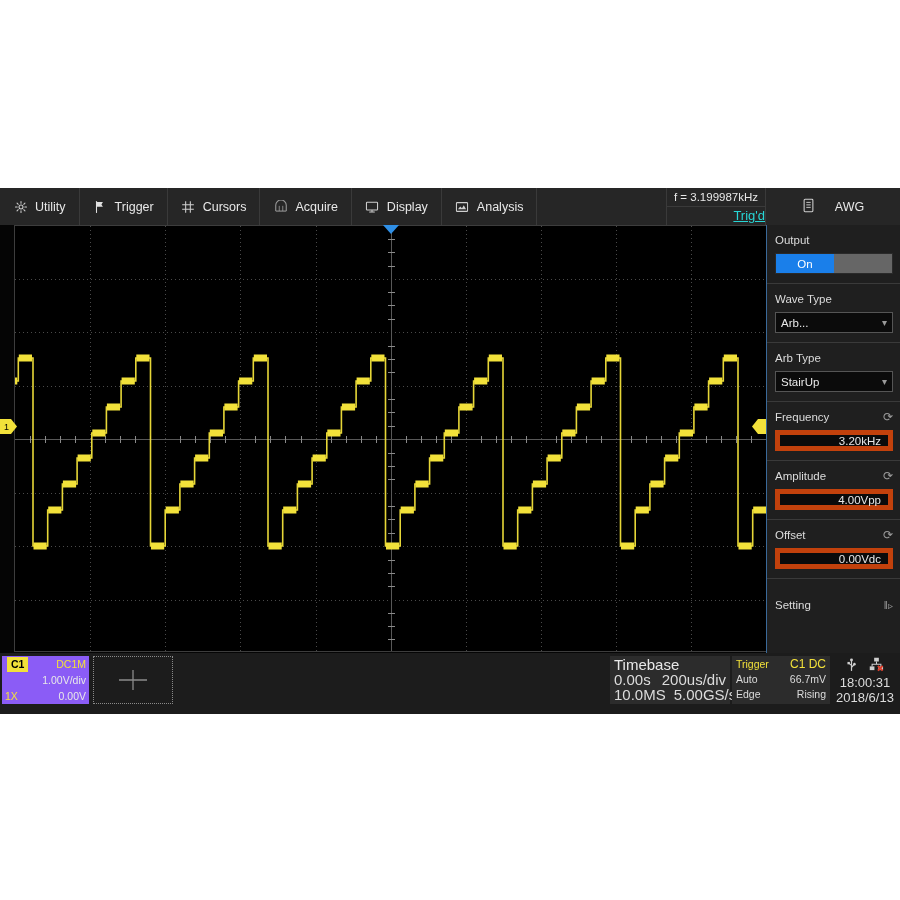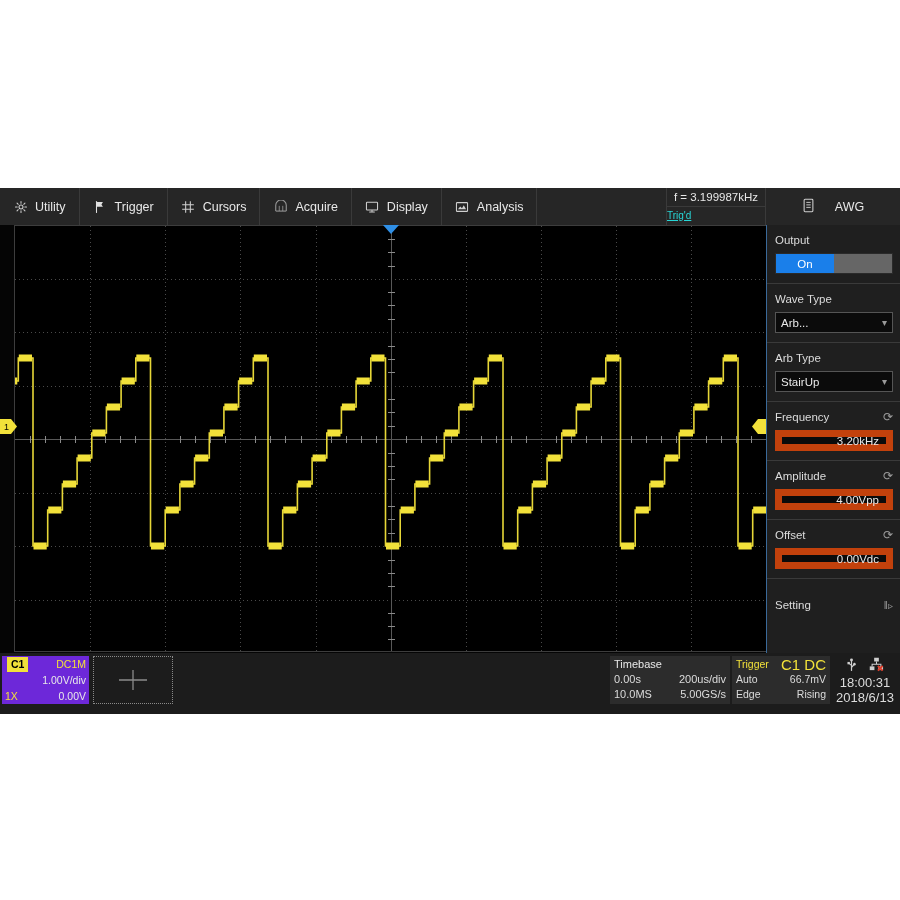--- a/index.html
+++ b/index.html
@@ -6,21 +6,21 @@
   body{width:900px;height:900px;font-family:"Liberation Sans",sans-serif;-webkit-font-smoothing:antialiased;}
   #scope{position:absolute;left:0;top:188px;width:900px;height:526px;background:#1c1c1c;overflow:hidden;}
 
   
   .menubar{position:absolute;left:0;top:0;width:766px;height:37px;background:#262626;border-bottom:1px solid #3a3a3a;display:flex;align-items:stretch;}
   .mitem{display:flex;align-items:center;gap:7px;padding:0 13px;border-right:1px solid #3a3a3a;color:#e8e8e8;font-size:12.5px;white-space:nowrap;}
   .mitem .ic{width:15px;height:15px;display:flex;align-items:center;justify-content:center;color:#cfcfcf;}
   .mspacer{flex:1;border-right:1px solid #3a3a3a;}
   .freqbox{width:98px;display:flex;flex-direction:column;justify-content:center;align-items:center;border-right:1px solid #3a3a3a;}
   .freqbox .f1{color:#e8e8e8;font-size:11.5px;line-height:17px;}
-  .freqbox .f2{color:#27d6d6;font-size:10px;line-height:17px;border-top:1px solid #3a3a3a;width:100%;text-align:left;text-decoration:underline;}
+  .freqbox .f2{color:#27d6d6;font-size:13px;line-height:17px;border-top:1px solid #3a3a3a;width:100%;text-align:right;text-decoration:underline;}
   .awgbar{position:absolute;left:766px;top:0;width:134px;height:37px;background:#262626;border-bottom:1px solid #3a3a3a;display:flex;align-items:center;justify-content:center;gap:20px;color:#e8e8e8;font-size:12.5px;}
 
   
   .plotwrap{position:absolute;left:0;top:37px;width:766px;height:428px;background:#050505;}
   .grid{position:absolute;left:14px;top:0px;width:753px;height:427px;background:#000;border:1px solid #3d3d3d;box-sizing:border-box;}
   .vg{position:absolute;top:0;bottom:0;width:1px;background-image:linear-gradient(to bottom,#4a4a4a 1px,transparent 1px);background-size:1px 4px;}
   .hg{position:absolute;left:0;right:0;height:1px;background-image:linear-gradient(to right,#4a4a4a 1px,transparent 1px);background-size:4px 1px;}
   .caxis{position:absolute;left:0;right:0;height:1px;background:#585858;}
   .vaxis{position:absolute;top:0;bottom:0;width:1px;background:#585858;}
   .tickh{position:absolute;width:1px;height:7px;background:#8a8a8a;}
@@ -34,33 +34,33 @@
   
   .awgpanel{position:absolute;left:766px;top:37px;width:134px;height:428px;background:#1f1f1f;border-left:1px solid #3a6a9a;}
   .apsec{border-bottom:1px solid #3a3a3a;padding:7px 8px 9px 8px;}
   .aplabel{color:#dcdcdc;font-size:11.5px;line-height:16px;margin-bottom:5px;display:flex;justify-content:space-between;align-items:flex-start;}
   .refresh{color:#9a9a9a;font-size:12px;}
   .toggle{display:flex;height:19px;border:1px solid #2a2a2a;}
   .toggle .on{flex:1;background:#1a7fea;color:#fff;font-size:11.5px;display:flex;align-items:center;justify-content:center;}
   .toggle .off{flex:1;background:#666;}
   .combo{height:21px;background:#0b0b0b;border:1px solid #555;display:flex;align-items:center;padding:0 5px;color:#e8e8e8;font-size:11.5px;justify-content:space-between;box-sizing:border-box;gap:34px;}
   .chev{color:#9a9a9a;font-size:10px;}
-  .valfield{height:21px;background:#0b0b0b;border:7px solid #c2410c;display:flex;align-items:center;justify-content:flex-end;padding:0 7px;color:#e8e8e8;font-size:11.5px;box-sizing:border-box;}
+  .valfield{height:21px;background:#0b0b0b;border:5px solid #c2410c;display:flex;align-items:center;justify-content:flex-end;padding:0 7px;color:#e8e8e8;font-size:11.5px;box-sizing:border-box;}
   .setting{padding:20px 8px 8px 8px;display:flex;justify-content:space-between;align-items:flex-end;color:#dcdcdc;font-size:11.5px;}
 
   
   .statusbar{position:absolute;left:0;top:465px;width:900px;height:61px;background:#1c1c1c;}
-  .chbox{position:absolute;left:2px;top:3px;width:87px;height:48px;background:#6d28d9;font-size:10.5px;}
+  .chbox{position:absolute;left:2px;top:3px;width:87px;height:48px;background:#8b5cf6;font-size:10.5px;}
   .chrow{display:flex;justify-content:space-between;padding:0 3px;line-height:16px;}
   .chtag{background:#f2e13a;color:#000;font-weight:bold;padding:0 4px;font-size:10.5px;line-height:14px;display:inline-block;margin:1px 0 0 2px;}
   .yel{color:#f2e13a;}
   .wht{color:#e8e8e8;}
   .dotbox{position:absolute;left:93px;top:3px;width:80px;height:48px;border:1px dotted #8a8a8a;box-sizing:border-box;}
   .plusico{position:absolute;left:50%;top:50%;transform:translate(-50%,-50%);width:40px;height:28px;}
-  .tbbox{position:absolute;left:610px;top:3px;width:120px;height:48px;background:#2c2c2c;font-size:11px;}
+  .tbbox{position:absolute;left:610px;top:3px;width:120px;height:48px;background:#2c2c2c;font-size:15px;}
   .trbox{position:absolute;left:732px;top:3px;width:98px;height:48px;background:#2c2c2c;font-size:10.5px;}
   .clkbox{position:absolute;left:832px;top:3px;width:66px;height:48px;font-size:13px;}
   .hdr{display:flex;justify-content:space-between;padding:1px 4px 0 4px;line-height:15px;}
   .ln{display:flex;justify-content:space-between;padding:0 4px;line-height:15px;color:#dcdcdc;gap:8px;}
 </style>
 </head>
 <body>
 
 <div id="scope">
 
@@ -414,21 +414,21 @@
           <span>200us/div</span>
         </div>
       <div class="ln">
           <span>10.0MS</span>
           <span>5.00GS/s</span>
         </div>
     </div>
     <div class="trbox">
       <div class="hdr">
           <span class="yel">Trigger</span>
-          <span class="yel" style="font-size:15px">C1 DC</span>
+          <span class="yel" style="font-size:12px">C1 DC</span>
         </div>
       <div class="ln">
           <span>Auto</span>
           <span>66.7mV</span>
         </div>
       <div class="ln">
           <span>Edge</span>
           <span>Rising</span>
         </div>
     </div>

